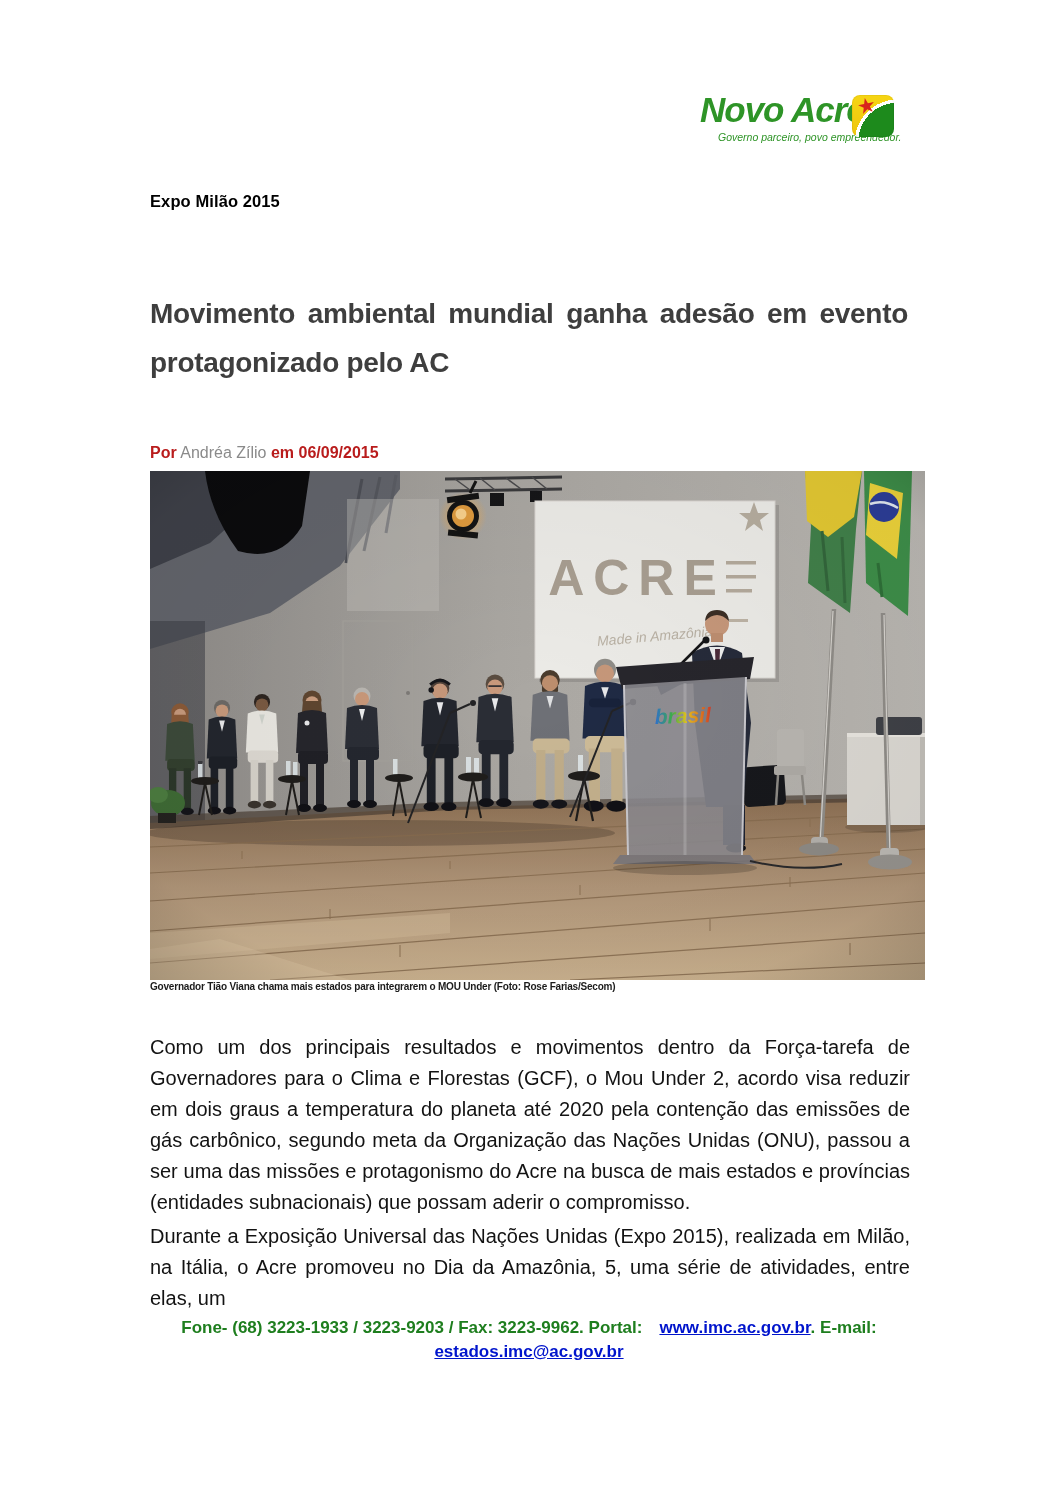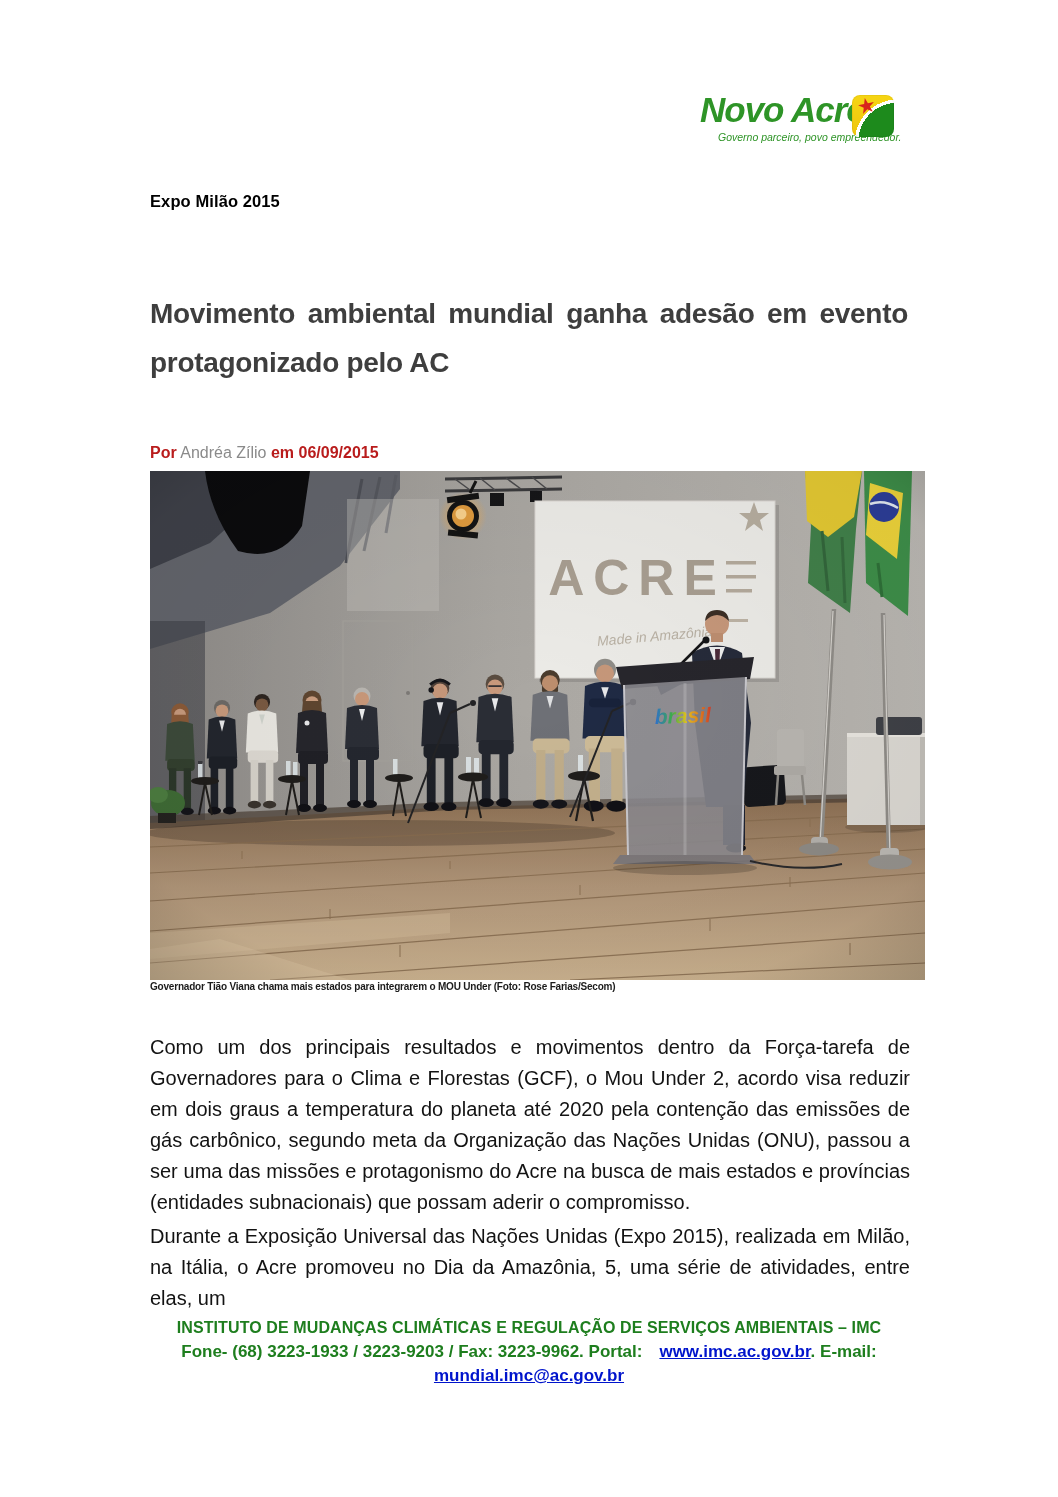--- a/index.html
+++ b/index.html
@@ -421,18 +421,17 @@
   <rect x="0" y="0" width="775" height="509" fill="url(#vignG)"></rect>
 </svg>
 </div>
 
 <div class="abs caption">Governador Tião Viana chama mais estados para integrarem o MOU Under (Foto: Rose Farias/Secom)</div>
 
 <div class="abs para p1">Como um dos principais resultados e movimentos dentro da Força-tarefa de Governadores para o Clima e Florestas (GCF), o Mou Under 2, acordo visa reduzir em dois graus a temperatura do planeta até 2020 pela contenção das emissões de gás carbônico, segundo meta da Organização das Nações Unidas (ONU), passou a ser uma das missões e protagonismo do Acre na busca de mais estados e províncias (entidades subnacionais) que possam aderir o compromisso.</div>
 <div class="abs para p2">Durante a Exposição Universal das Nações Unidas (Expo 2015), realizada em Milão, na Itália, o Acre promoveu no Dia da Amazônia, 5, uma série de atividades, entre elas, um</div>
 
 <div class="abs footer">
-  <div class="t1">INSTITUTO DE MUDANÇAS CLIMÁTICAS E REGULAÇÃO DE SERVIÇOS AMBIENTAIS – IMC</div>
   <div>
     <span>Fone- (68) 3223-1933 / 3223-9203 / Fax: 3223-9962. Portal:</span><a href="#" class="gap">www.imc.ac.gov.br</a><span>. E-mail:</span>
   </div>
-  <div><a href="#">mundial.imc@ac.gov.br</a></div>
+  <div><a href="#">estados.imc@ac.gov.br</a></div>
 </div>
 
 </body></html>

